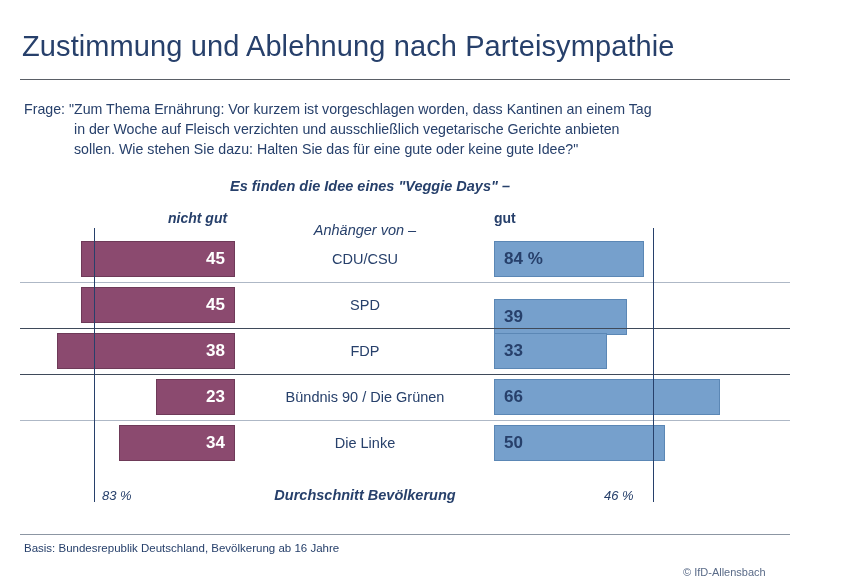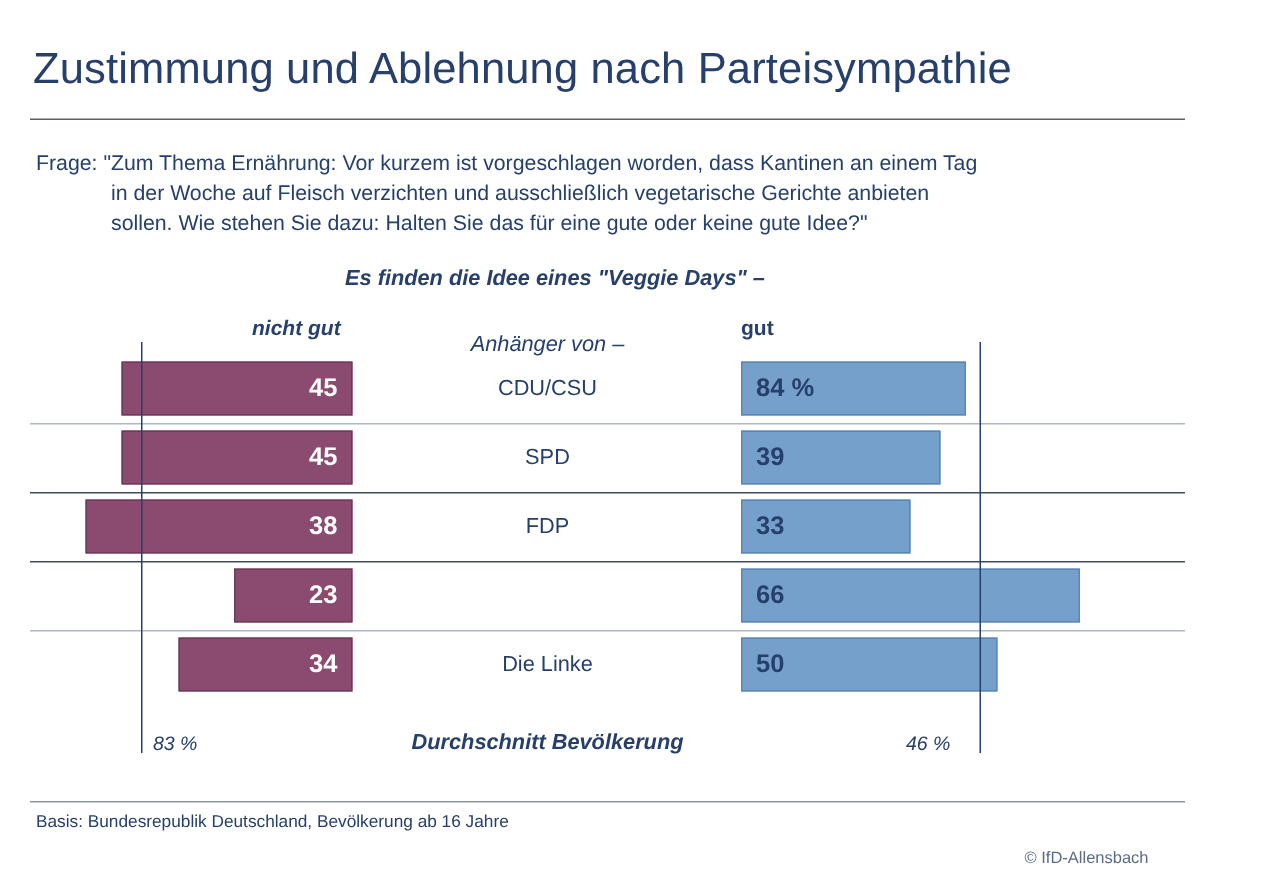--- a/index.html
+++ b/index.html
@@ -245,39 +245,40 @@
       <div class="bar bar-right" style="left: 494px; width: 150.48px;">
         <span class="bar-value val-right">84 %</span>
       </div>
     </div>
     <div class="row-sep sep-light" style="top: 46px;"></div>
     <div class="row" style="top: 46px;">
       <div class="bar bar-left" style="width: 153.9px; left: 81.1px;">
         <span class="bar-value val-left">45</span>
       </div>
       <div class="party-label">SPD</div>
-      <div class="bar bar-right" style="left: 494px; width: 133.38px;">
+      <div class="bar bar-right" style="left: 494px; width: 133.38px; margin-top: 12px;">
         <span class="bar-value val-right">39</span>
       </div>
     </div>
     <div class="row-sep sep-dark" style="top: 92px;"></div>
     <div class="row" style="top: 92px;">
       <div class="bar bar-left" style="width: 177.84px; left: 57.16px;">
         <span class="bar-value val-left">38</span>
       </div>
       <div class="party-label">FDP</div>
       <div class="bar bar-right" style="left: 494px; width: 112.86px;">
         <span class="bar-value val-right">33</span>
       </div>
     </div>
     <div class="row-sep sep-dark" style="top: 138px;"></div>
     <div class="row" style="top: 138px;">
       <div class="bar bar-left" style="width: 78.66px; left: 156.34px;">
         <span class="bar-value val-left">23</span>
       </div>
+      <div class="party-label">Bündnis 90 / Die Grünen</div>
       <div class="bar bar-right" style="left: 494px; width: 225.72px;">
         <span class="bar-value val-right">66</span>
       </div>
     </div>
     <div class="row-sep sep-light" style="top: 184px;"></div>
     <div class="row" style="top: 184px;">
       <div class="bar bar-left" style="width: 116.28px; left: 118.72px;">
         <span class="bar-value val-left">34</span>
       </div>
       <div class="party-label">Die Linke</div>

